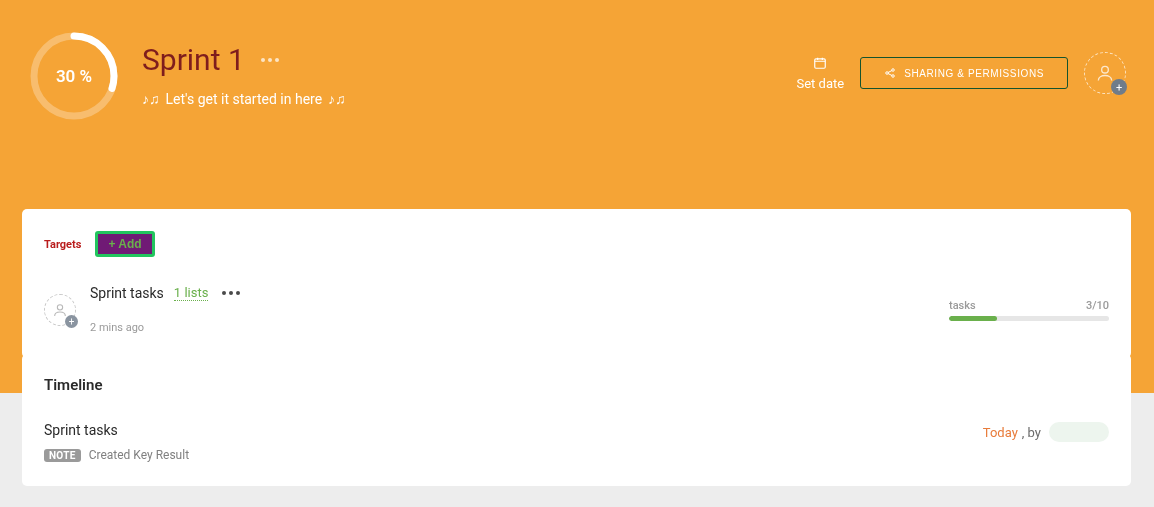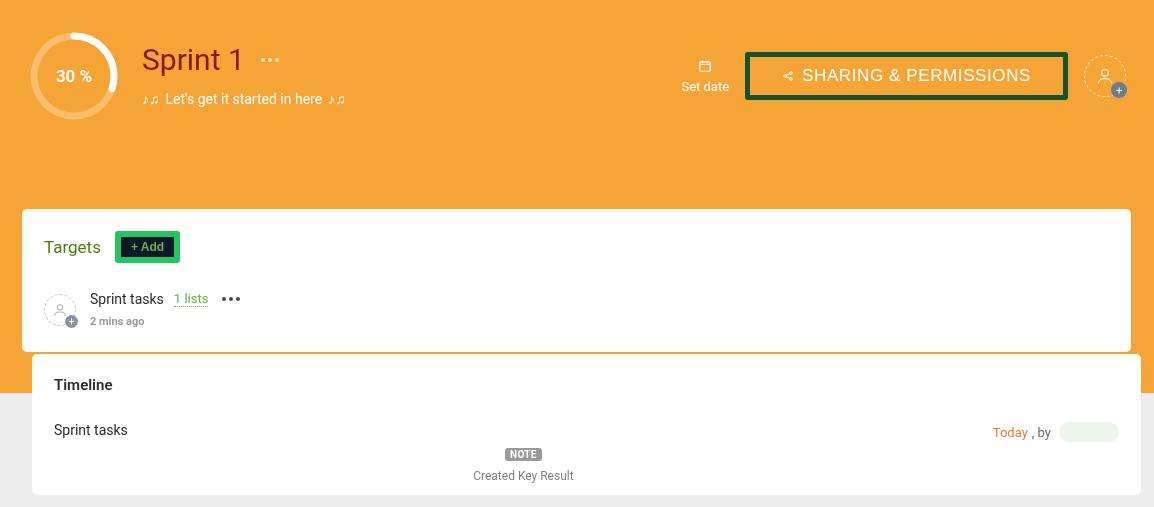--- a/index.html
+++ b/index.html
@@ -80,26 +80,26 @@
   .set-date {
     display: flex;
     align-items: center;
     color: #fff;
     font-size: 13px;
     cursor: pointer;
     gap: 6px;
     flex-direction: column;
   }
   .share-btn {
-    border: 5px solid #14532d;
+    border: 1px solid #14532d;
     color: #fff;
     background: transparent;
-    padding: 9px 32px;
+    padding: 9px 23px;
     border-radius: 3px;
-    font-size: 17px;
+    font-size: 10px;
     letter-spacing: 0.6px;
     display: flex;
     align-items: center;
     gap: 8px;
     cursor: pointer;
   }
   .avatar-placeholder {
     width: 42px; height: 42px;
     border: 1.5px dashed rgba(255,255,255,0.7);
     border-radius: 50%;
@@ -134,28 +134,28 @@
     left: 22px;
     top: 209px;
     padding: 22px 22px 24px 22px;
   }
   .targets-header {
     display: flex;
     align-items: center;
     gap: 14px;
   }
   .targets-title {
-    color: #4d7c0f;
-    font-size: 17px;
-    font-weight: 400;
+    color: #b91c1c;
+    font-size: 11px;
+    font-weight: 700;
   }
   .add-btn {
-    border: 6px solid #22c55e;
+    border: 3px solid #22c55e;
     color: #6ab04c;
-    background: #0f172a;
+    background: #701a75;
     border-radius: 3px;
     font-size: 12px;
     font-weight: 600;
     padding: 3px 10px;
     cursor: pointer;
   }
   .target-row {
     display: flex;
     align-items: center;
     margin-top: 28px;
@@ -210,22 +210,21 @@
   }
   .dots-dark span {
     width: 4px; height: 4px;
     background: #4a4a4a;
     border-radius: 50%;
     display: inline-block;
   }
   .target-time {
     color: #9a9a9a;
     font-size: 11px;
-    margin-top: 8px;
-    font-weight: bold;
+    margin-top: 20px;
   }
   .target-progress {
     width: 160px;
     margin-left: auto;
   }
   .tp-labels {
     display: flex;
     justify-content: space-between;
     color: #9a9a9a;
     font-size: 11px;
@@ -240,23 +239,23 @@
     overflow: hidden;
   }
   .tp-fill {
     height: 100%;
     background: #6ab04c;
     width: 30%;
     border-radius: 3px;
   }
   .timeline-card {
     position: absolute;
-    left: 32px;
+    left: 22px;
     top: 354px;
-    padding: 22px 22px 12px 22px;
+    padding: 22px 22px 24px 22px;
   }
   .timeline-title {
     color: #2a2a2a;
     font-size: 15px;
     font-weight: 600;
   }
   .timeline-row {
     margin-top: 28px;
     display: flex;
     align-items: flex-start;
@@ -267,21 +266,20 @@
     color: #2a2a2a;
     font-size: 14px;
   }
   .timeline-meta {
     margin-top: 10px;
     display: flex;
     align-items: center;
     gap: 8px;
     font-size: 12px;
     color: #808080;
-    flex-direction: column;
   }
   .note-badge {
     background: #9a9a9a;
     color: #fff;
     font-size: 10px;
     font-weight: 700;
     padding: 1px 5px;
     border-radius: 3px;
     letter-spacing: 0.3px;
   }
@@ -383,20 +381,29 @@
           <span class="target-name">Sprint tasks</span>
           <span class="list-link">1 lists</span>
           <div class="dots-dark">
             <span></span>
               <span></span>
               <span></span>
           </div>
         </div>
         <div class="target-time">2 mins ago</div>
       </div>
+      <div class="target-progress">
+        <div class="tp-labels">
+          <span>tasks</span>
+          <span>3/10</span>
+        </div>
+        <div class="tp-bar">
+          <div class="tp-fill"></div>
+        </div>
+      </div>
     </div>
   </div>
 
   <div class="card timeline-card">
     <div class="timeline-title">Timeline</div>
     <div class="timeline-row">
       <div class="timeline-left">
         <div class="timeline-name">Sprint tasks</div>
         <div class="timeline-meta">
           <span class="note-badge">NOTE</span>

